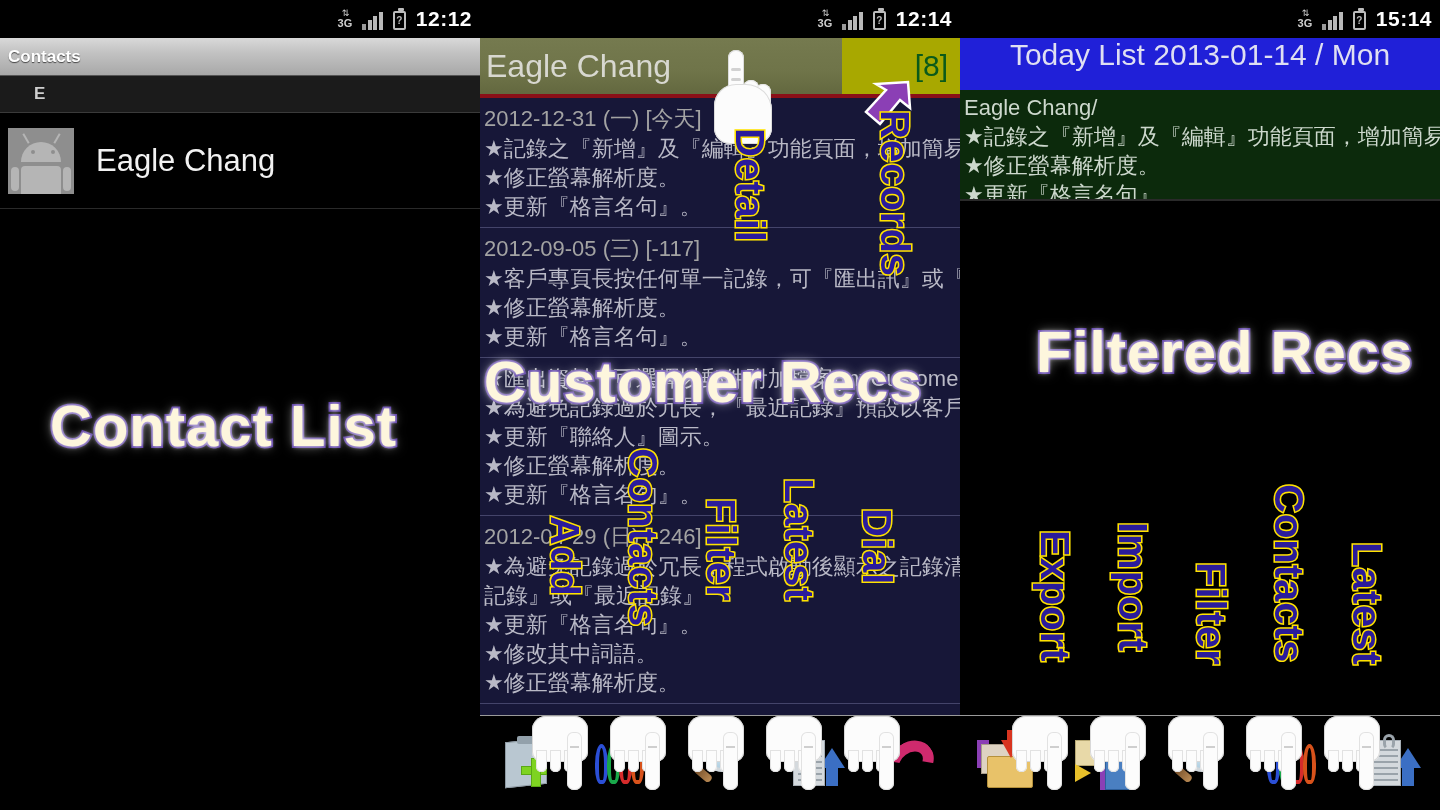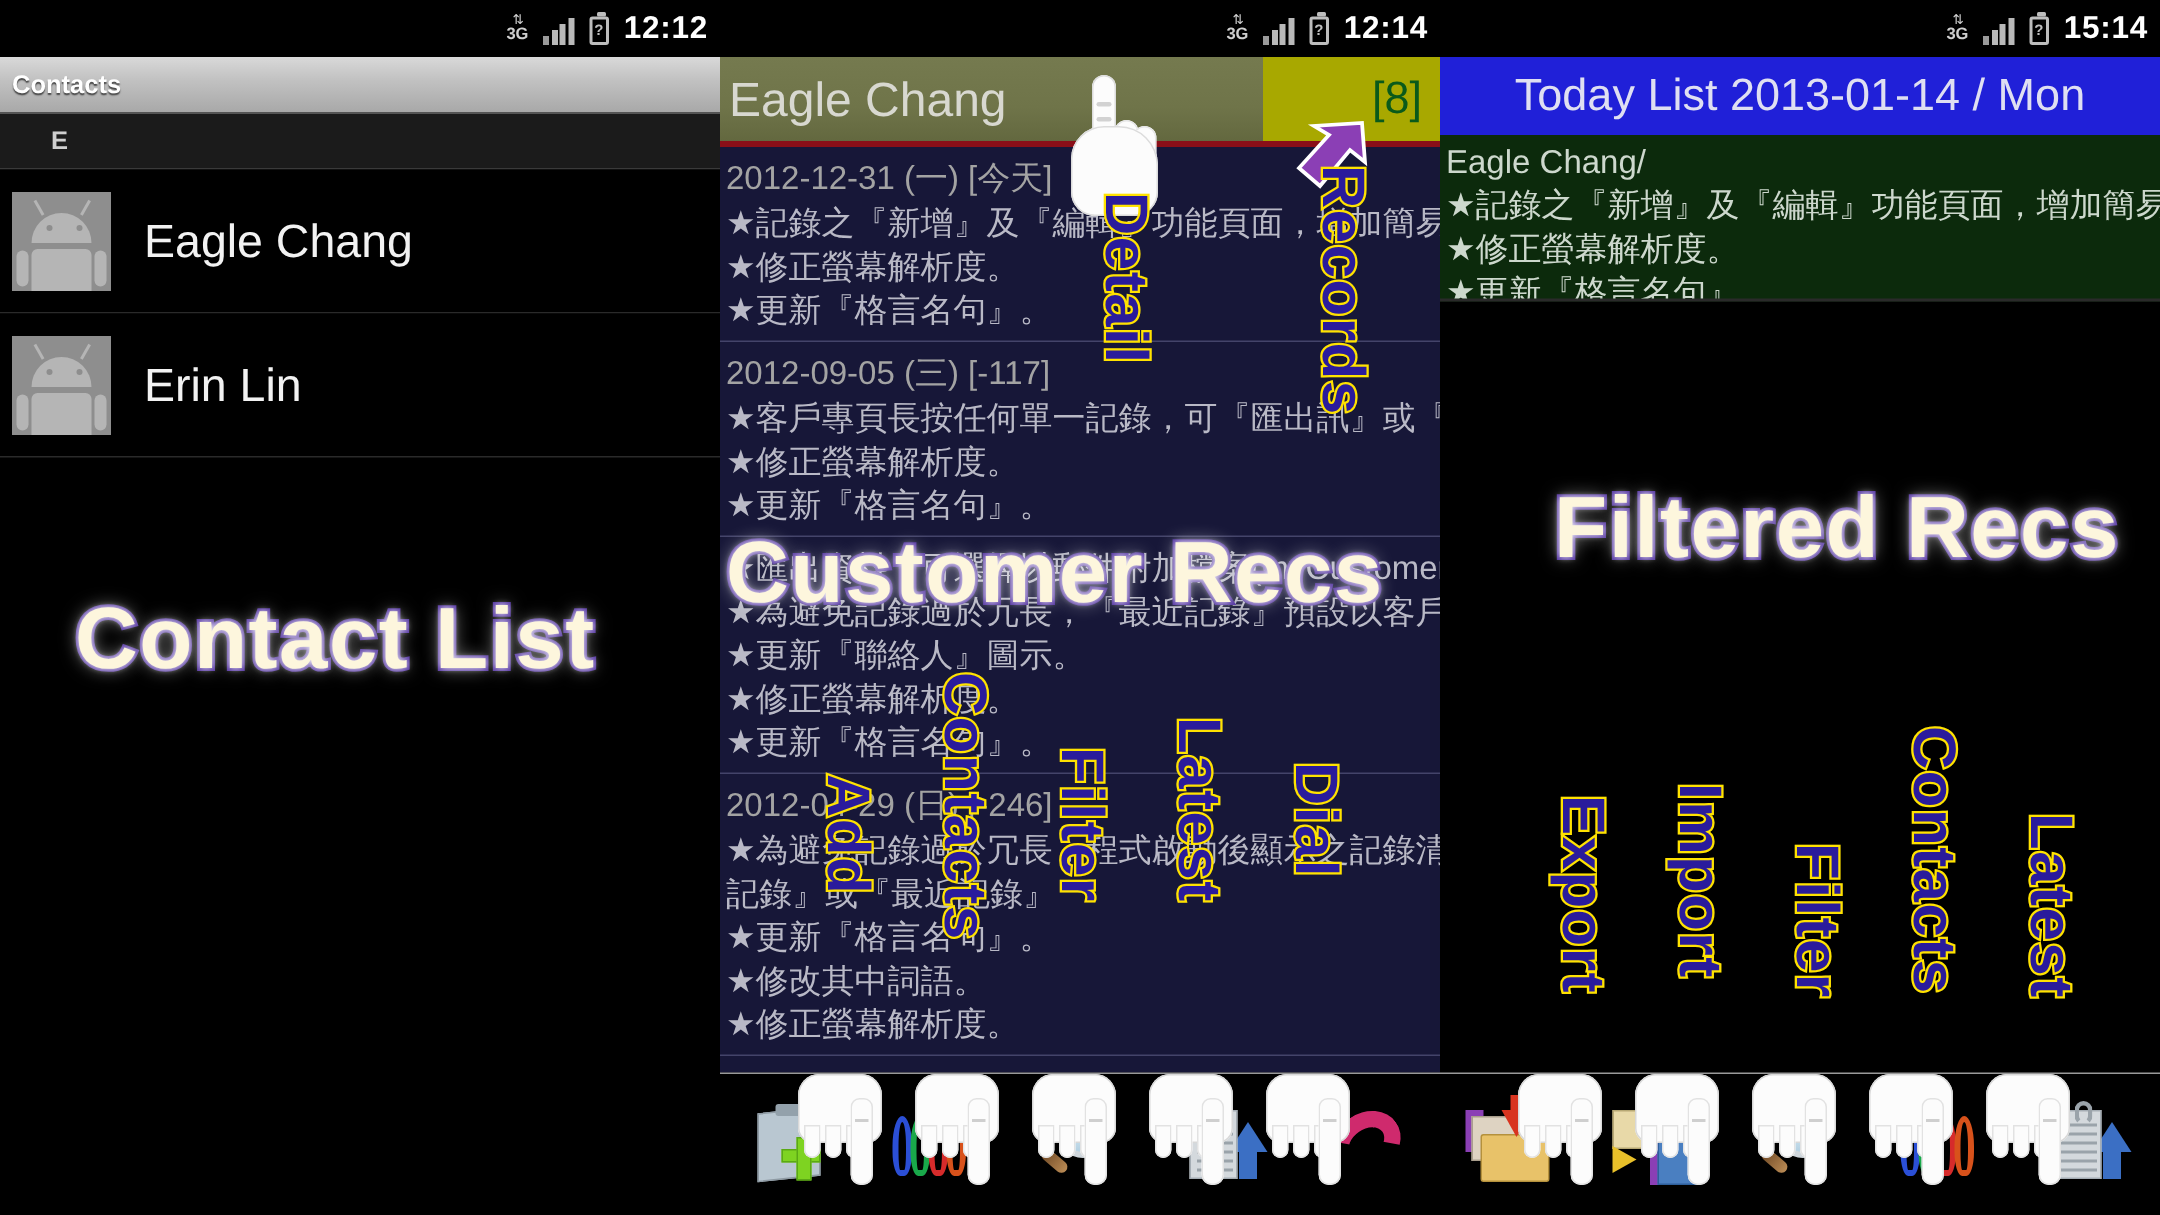--- a/index.html
+++ b/index.html
@@ -85,21 +85,21 @@
   }
   .cust-header .count span{ font-size:30px; color:#0a5a1a; font-weight:500; }
   .redline{ height:4px; background:#8a0f18; }
   .cust-body{ background:#171738; height:658px; position:relative; overflow:hidden; }
   .rec{ padding:6px 0 6px 4px; border-bottom:1px solid #44446a; }
   .rec .date{ color:#a3a3a3; font-size:22px; line-height:30px; white-space:nowrap;}
   .rec .line{ color:#b9b9c6; font-size:22px; line-height:29px; white-space:nowrap; }
 
   
   .today-header{
-    height:52px; background:#2020d8; display:flex; align-items:center; justify-content:center;
+    height:52px; background:#2020d8; display:flex; justify-content:center;
   }
   .today-header span{ font-size:30px; color:#dfdff2; }
   .today-body{
     background:#0c2a0c; margin:0; height:111px; border-bottom:2px solid #2a2a2a;
     padding:4px 0 0 4px; overflow:hidden;
   }
   .today-body .who{ color:#cdd8cd; font-size:22px; line-height:28px; }
   .today-body .line{ color:#cdd8cd; font-size:22px; line-height:29px; white-space:nowrap; }
 
   
@@ -248,33 +248,20 @@
         <div class="droid-head"></div>
           <div class="droid-eye l"></div>
           <div class="droid-eye r"></div>
         <div class="droid-arm l"></div>
           <div class="droid-arm r"></div>
           <div class="droid-body"></div>
       </div>
       <div class="contact-name">Eagle Chang</div>
     </div>
 
-    <div class="contact-row">
-      <div class="avatar">
-        <div class="ant l"></div>
-          <div class="ant r"></div>
-        <div class="droid-head"></div>
-          <div class="droid-eye l"></div>
-          <div class="droid-eye r"></div>
-        <div class="droid-arm l"></div>
-          <div class="droid-arm r"></div>
-          <div class="droid-body"></div>
-      </div>
-      <div class="contact-name">Erin Lin</div>
-    </div>
 
     <div class="big-label" style="left:50px; top:392px;">Contact List</div>
   </div>
 
   <div class="panel">
 
     <div class="statusbar">
       <div class="sb-icon">
         <div class="net3g">
             <div class="arrows">⇅</div>

